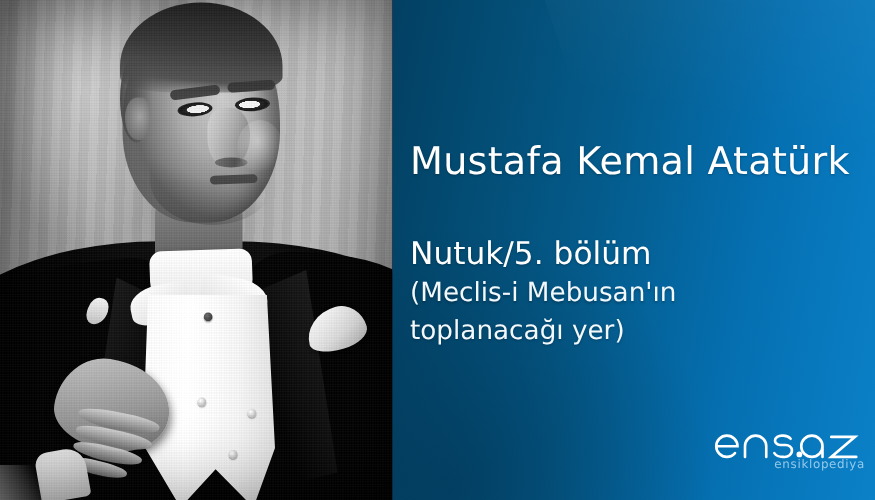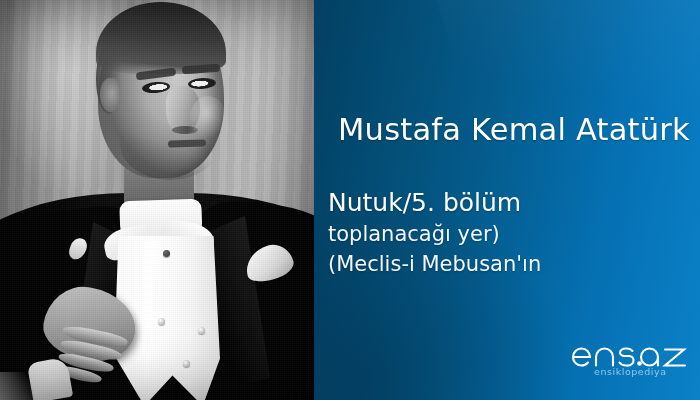--- a/index.html
+++ b/index.html
@@ -366,21 +366,20 @@
   #title {
     position:absolute;
     left:14px; top:112px;
     width:372px;
     color:#ffffff;
     font-size:30.5px;
     font-weight:400;
     letter-spacing:.2px;
     white-space:nowrap;
     text-shadow:0 1px 2px rgba(0,0,0,.28);
-    text-align:center;
   }
 
   #subtitle-block {
     position:absolute;
     left:14px; top:186px;
     width:372px;
   }
   #subtitle-main {
     color:#ffffff;
     font-size:25px;
@@ -406,20 +405,21 @@
   }
   #logo-mark {
     position:absolute;
     left:0; top:0;
     width:122px; height:32px;
   }
   #logo-tagline {
     position:absolute;
     left:24px; top:26px;
     width:98px;
+    text-align:right;
     color:#9fd0ee;
     font-size:9.5px;
     letter-spacing:.55px;
     font-weight:400;
     opacity:.92;
   }
 </style>
 </head>
 <body>
 
@@ -476,22 +476,22 @@
   </div>
 
   <div id="blue-panel">
     <div id="sheen"></div>
     <div id="wash"></div>
 
     <div id="title">Mustafa Kemal Atatürk</div>
 
     <div id="subtitle-block">
       <div id="subtitle-main">Nutuk/5. bölüm</div>
+      <div class="subtitle-paren">(Meclis-i Mebusan'ın</div>
       <div class="subtitle-paren">toplanacağı yer)</div>
-      <div class="subtitle-paren">(Meclis-i Mebusan'ın</div>
     </div>
   </div>
 
   <div id="logo">
     <svg id="logo-mark" viewBox="0 0 244 64">
       <g fill="none" stroke="#ffffff" stroke-width="4.2" stroke-linecap="round">
 
         <path d="M6 34 H40 A17 17 0 0 0 23 17 A17 17 0 0 0 6 34 A17 17 0 0 0 23 51 A17 17 0 0 0 36 45"></path>
 
         <path d="M52 51 V34 A17 17 0 0 1 69 17 A17 17 0 0 1 86 34 V51"></path>

